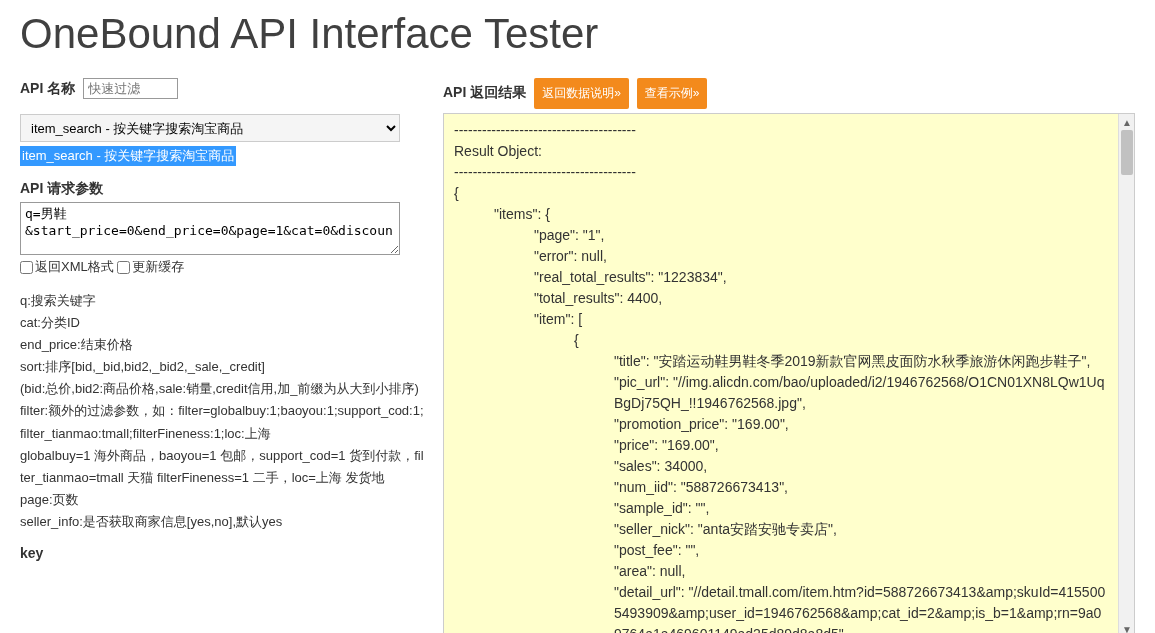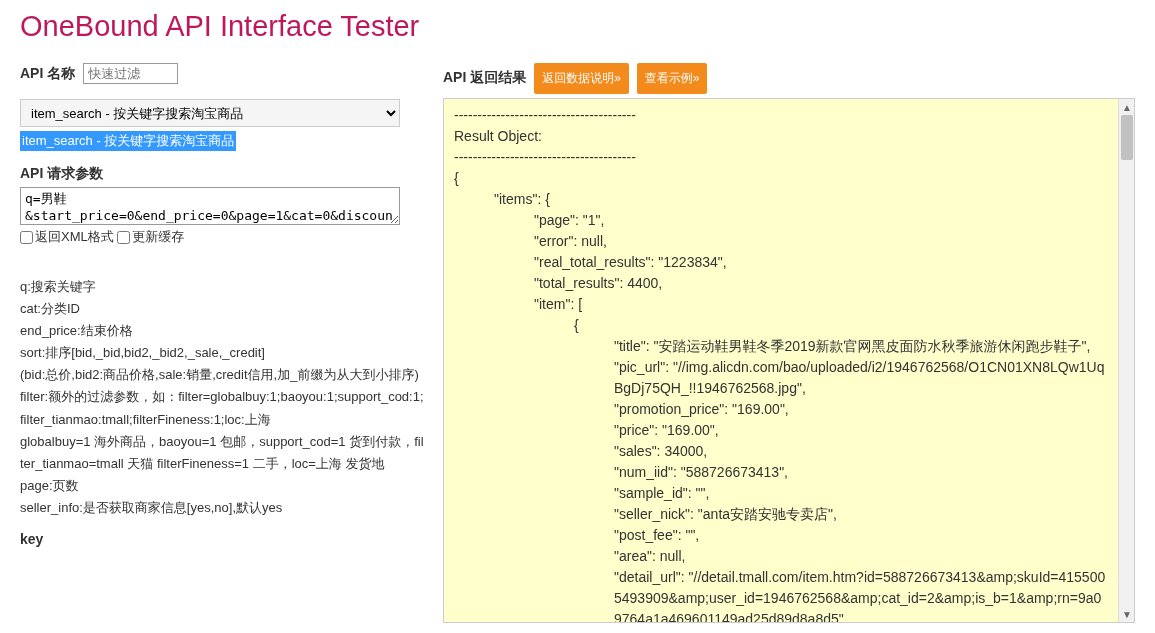--- a/index.html
+++ b/index.html
@@ -6,24 +6,24 @@
   body {
     margin: 0;
     padding: 0 20px;
     font-family: Arial, "Microsoft YaHei", sans-serif;
     font-size: 14px;
     color: #333;
     background: #fff;
     width: 1155px;
   }
   h1 {
-    font-size: 29px;
+    font-size: 42px;
     font-weight: normal;
     margin: 10px 0 20px 0;
-    color: #be185d;
+    color: #404040;
   }
   .layout {
     display: flex;
     gap: 18px;
   }
   .left-col {
     width: 405px;
     flex-shrink: 0;
   }
   .right-col {
@@ -56,35 +56,35 @@
   .highlighted-option {
     background: #3399ff;
     color: #fff;
     font-size: 13px;
     padding: 1px 2px;
     display: inline-block;
     margin-top: 4px;
   }
   .param-textarea {
     width: 380px;
-    height: 38px;
+    height: 53px;
     border: 1px solid #999;
     font-size: 13px;
     padding: 2px 4px;
     resize: both;
     overflow: auto;
     display: block;
   }
   .checkbox-row {
     margin-top: 3px;
     font-size: 13px;
   }
   .checkbox-row input { margin: 0 2px 0 0; vertical-align: middle; }
   .param-desc {
-    margin-top: 30px;
+    margin-top: 14px;
     font-size: 13px;
     line-height: 1.7;
     color: #333;
     word-break: break-all;
     width: 405px;
   }
   .key-label {
     font-weight: bold;
     font-size: 14px;
     margin-top: 12px;

